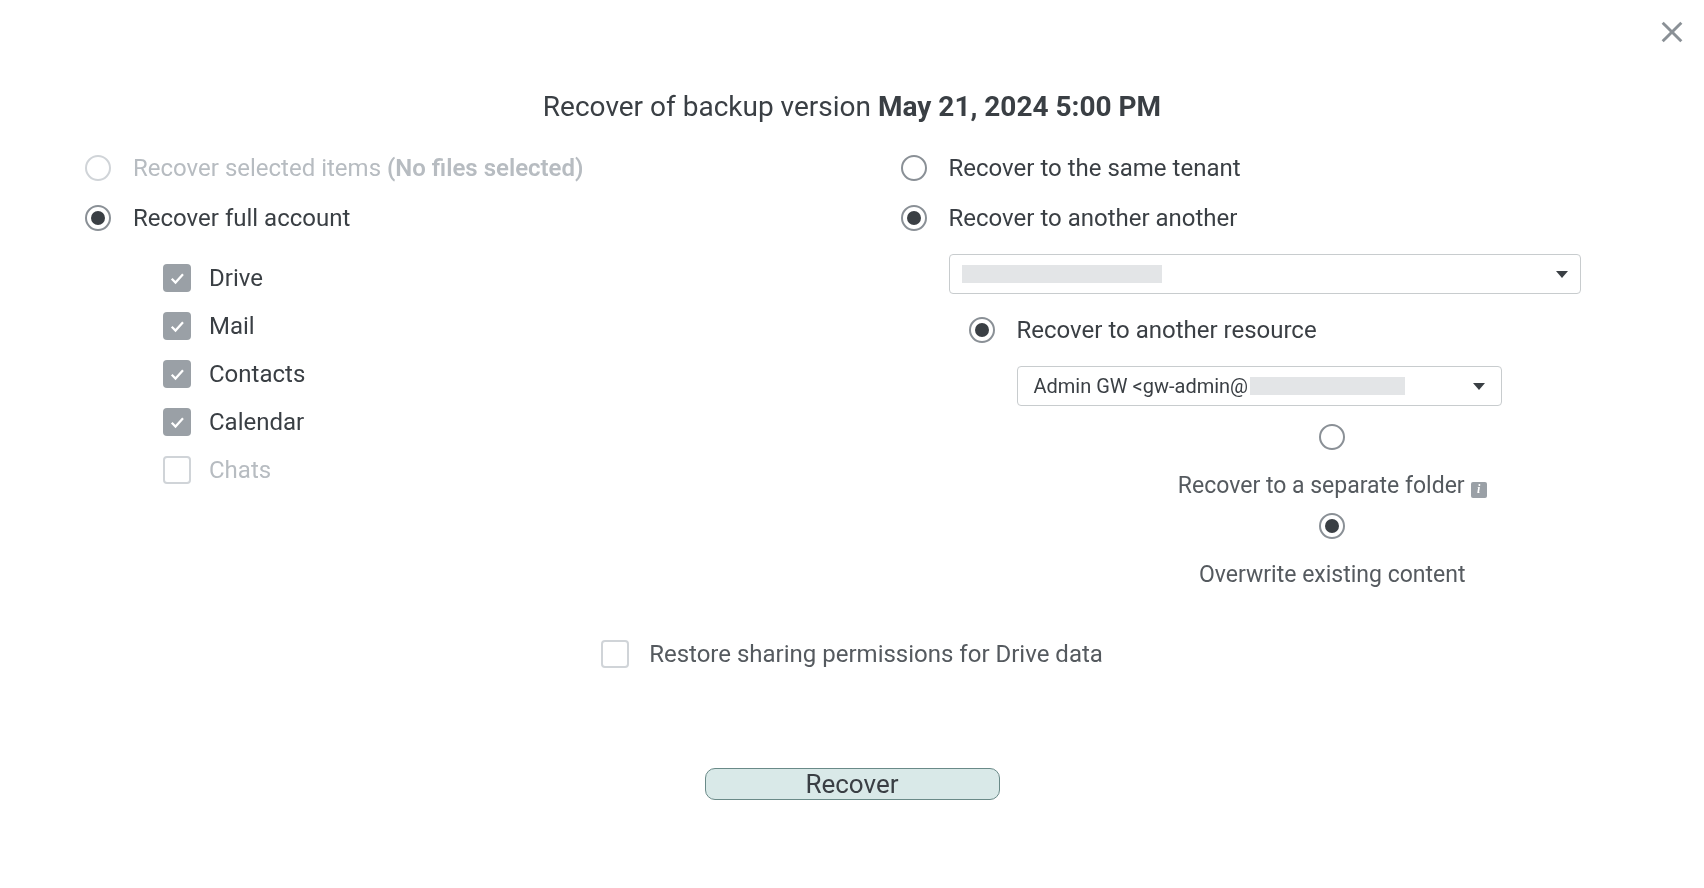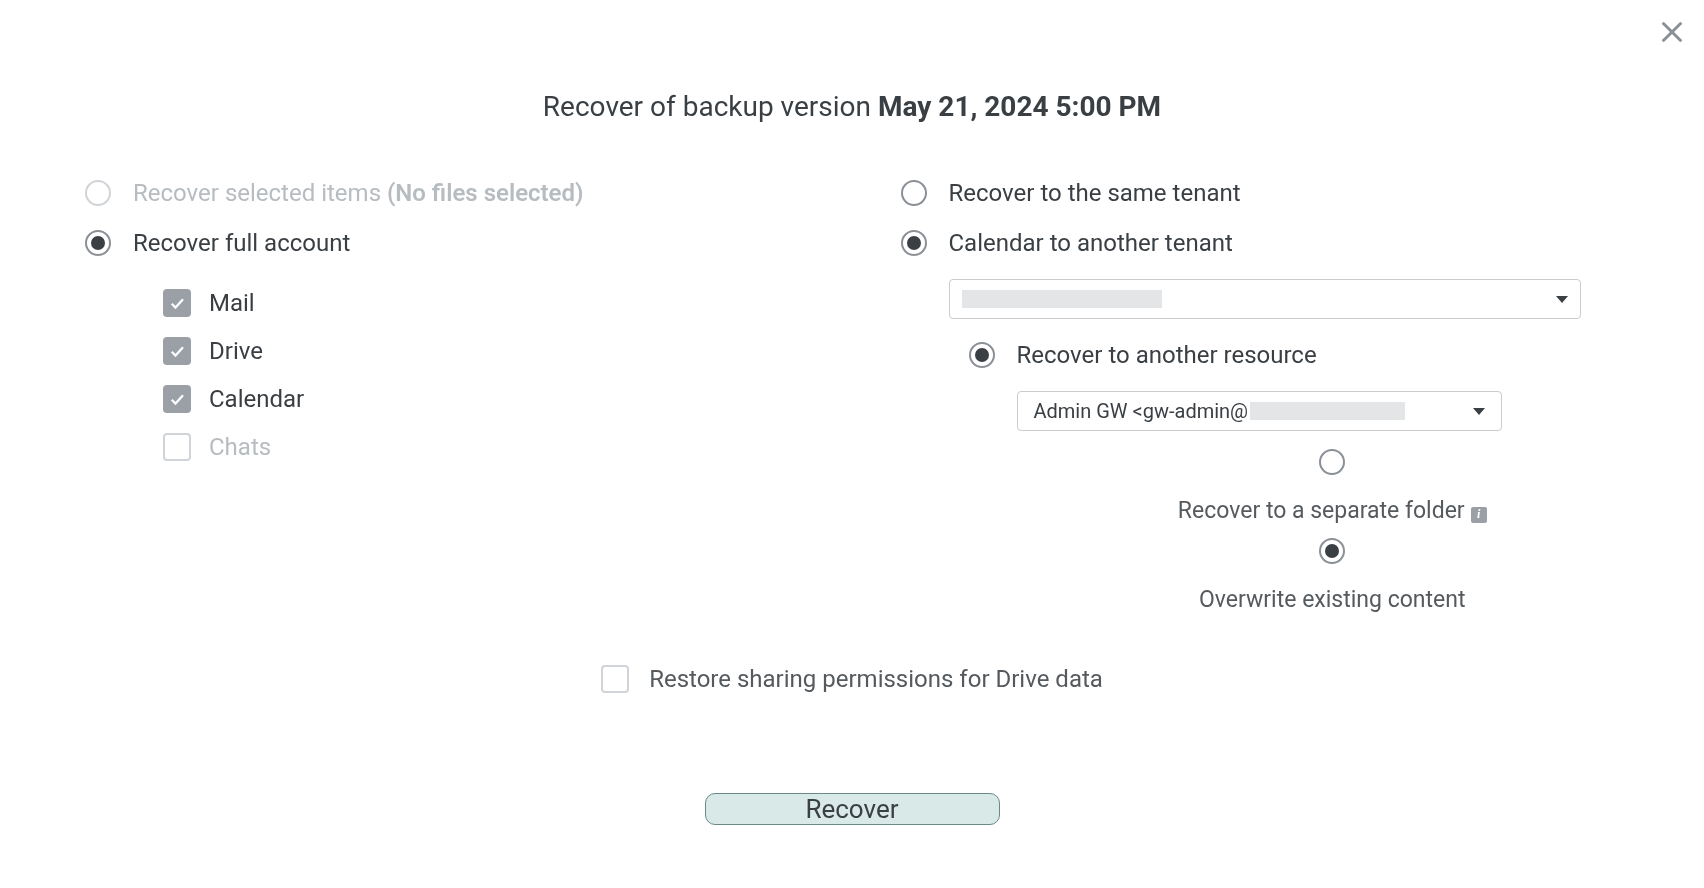--- a/index.html
+++ b/index.html
@@ -29,21 +29,21 @@
       height: 100%;
     }
     .dialog {
       padding: 90px 80px 40px 80px;
     }
     .title {
       text-align: center;
       font-size: 28px;
       color: #3a3f44;
       font-weight: 400;
-      margin-bottom: 56px;
+      margin-bottom: 31px;
     }
     .title .bold {
       font-weight: 700;
     }
     .columns {
       display: flex;
       gap: 92px;
     }
     .col-left {
       flex: 1;
@@ -279,39 +279,47 @@
       </div>
 
       <div class="checkbox-list">
 
         <div class="checkbox-row">
           <span class="checkbox checked">
               <svg viewBox="0 0 24 24">
                 <polyline points="5,13 10,18 20,7"></polyline>
               </svg>
             </span>
-          <span class="checkbox-label">Mail</span>
+          <span class="checkbox-label">Drive</span>
         </div>
 
         <div class="checkbox-row">
           <span class="checkbox checked">
               <svg viewBox="0 0 24 24">
                 <polyline points="5,13 10,18 20,7"></polyline>
               </svg>
             </span>
-          <span class="checkbox-label">Drive</span>
-        </div>
-
+          <span class="checkbox-label">Mail</span>
+        </div>
 
         <div class="checkbox-row">
           <span class="checkbox checked">
               <svg viewBox="0 0 24 24">
                 <polyline points="5,13 10,18 20,7"></polyline>
               </svg>
             </span>
+          <span class="checkbox-label">Contacts</span>
+        </div>
+
+        <div class="checkbox-row">
+          <span class="checkbox checked">
+              <svg viewBox="0 0 24 24">
+                <polyline points="5,13 10,18 20,7"></polyline>
+              </svg>
+            </span>
           <span class="checkbox-label">Calendar</span>
         </div>
 
         <div class="checkbox-row disabled">
           <span class="checkbox unchecked"></span>
           <span class="checkbox-label">Chats</span>
         </div>
 
       </div>
     </div>
@@ -320,21 +328,21 @@
 
       <div class="radio-row">
         <span class="radio-outer"></span>
         <span class="radio-label">Recover to the same tenant</span>
       </div>
 
       <div class="radio-row">
         <span class="radio-outer">
             <span class="radio-inner"></span>
           </span>
-        <span class="radio-label">Calendar to another tenant</span>
+        <span class="radio-label">Recover to another another</span>
       </div>
 
       <div class="tenant-dropdown">
         <span class="masked"></span>
         <span class="caret"></span>
       </div>
 
       <div class="sub-radio-section">
         <div class="radio-row">
           <span class="radio-outer">

